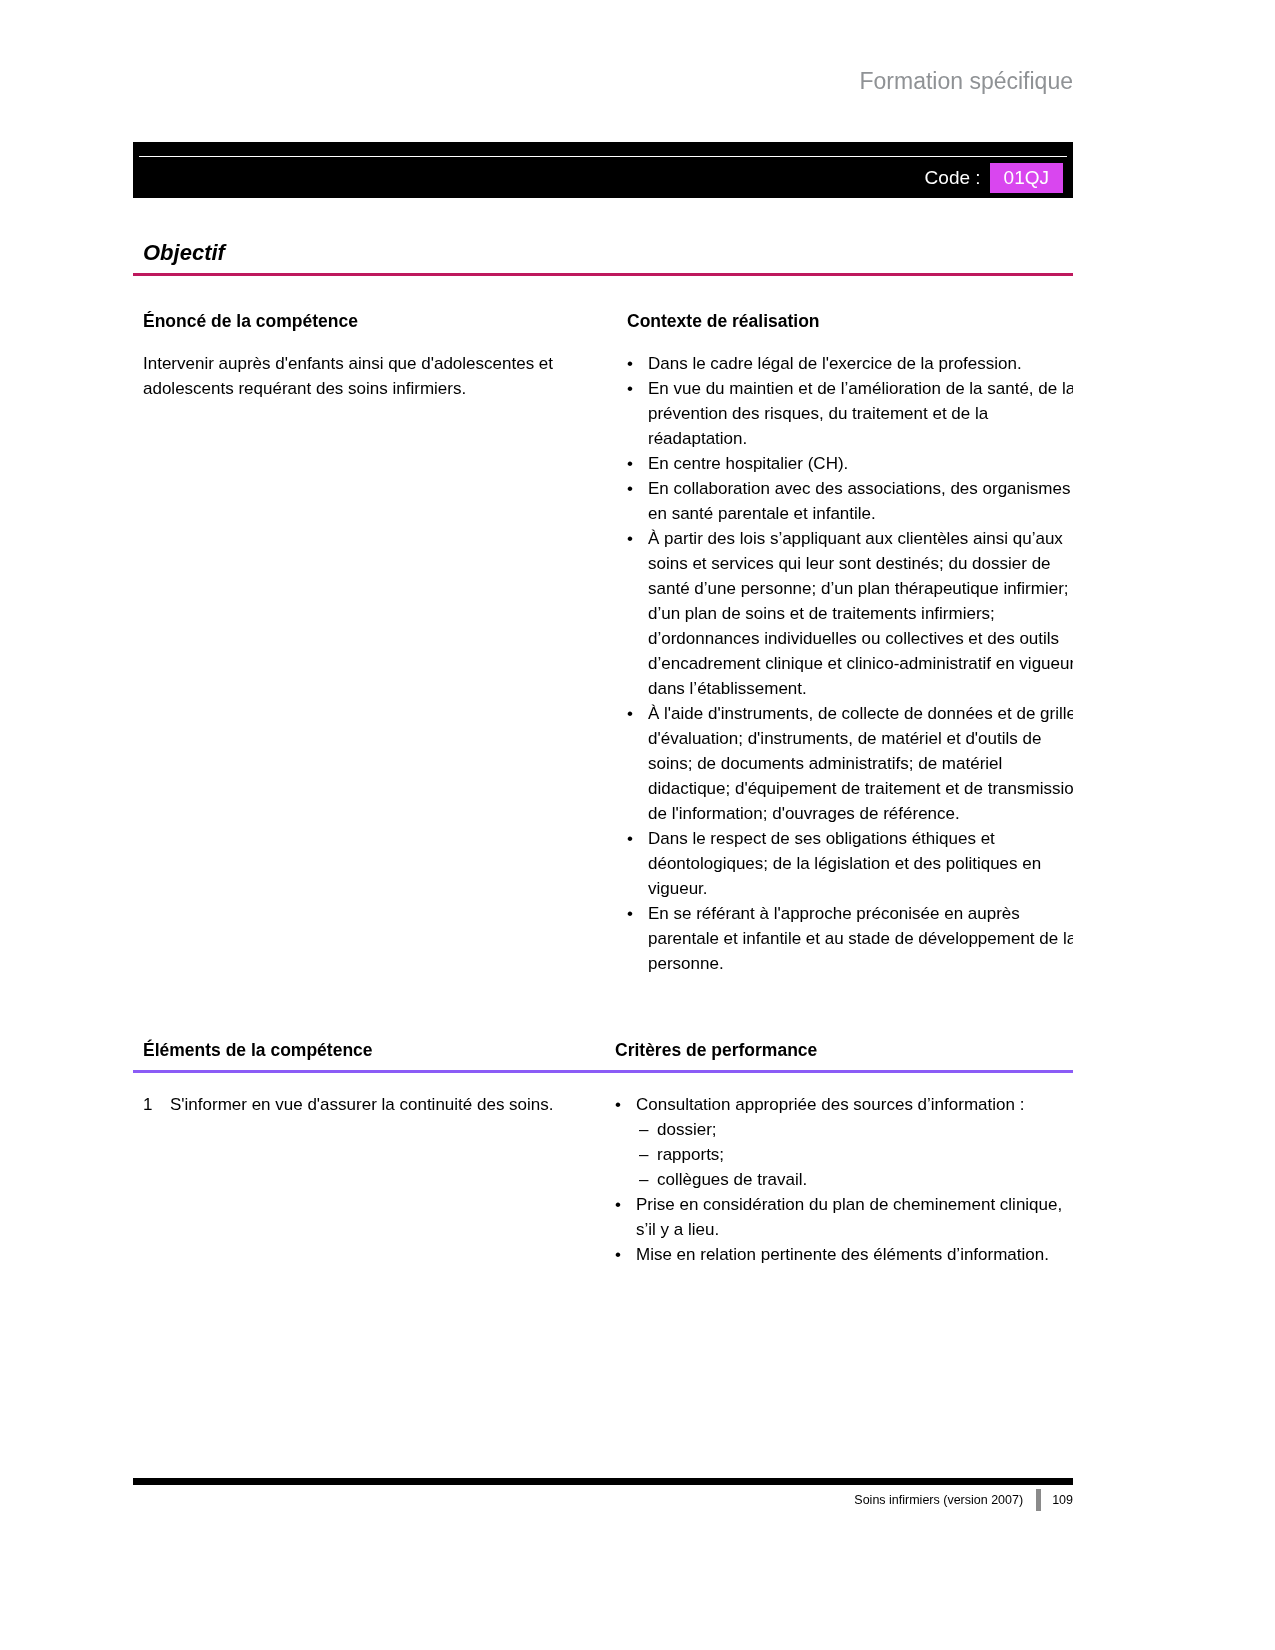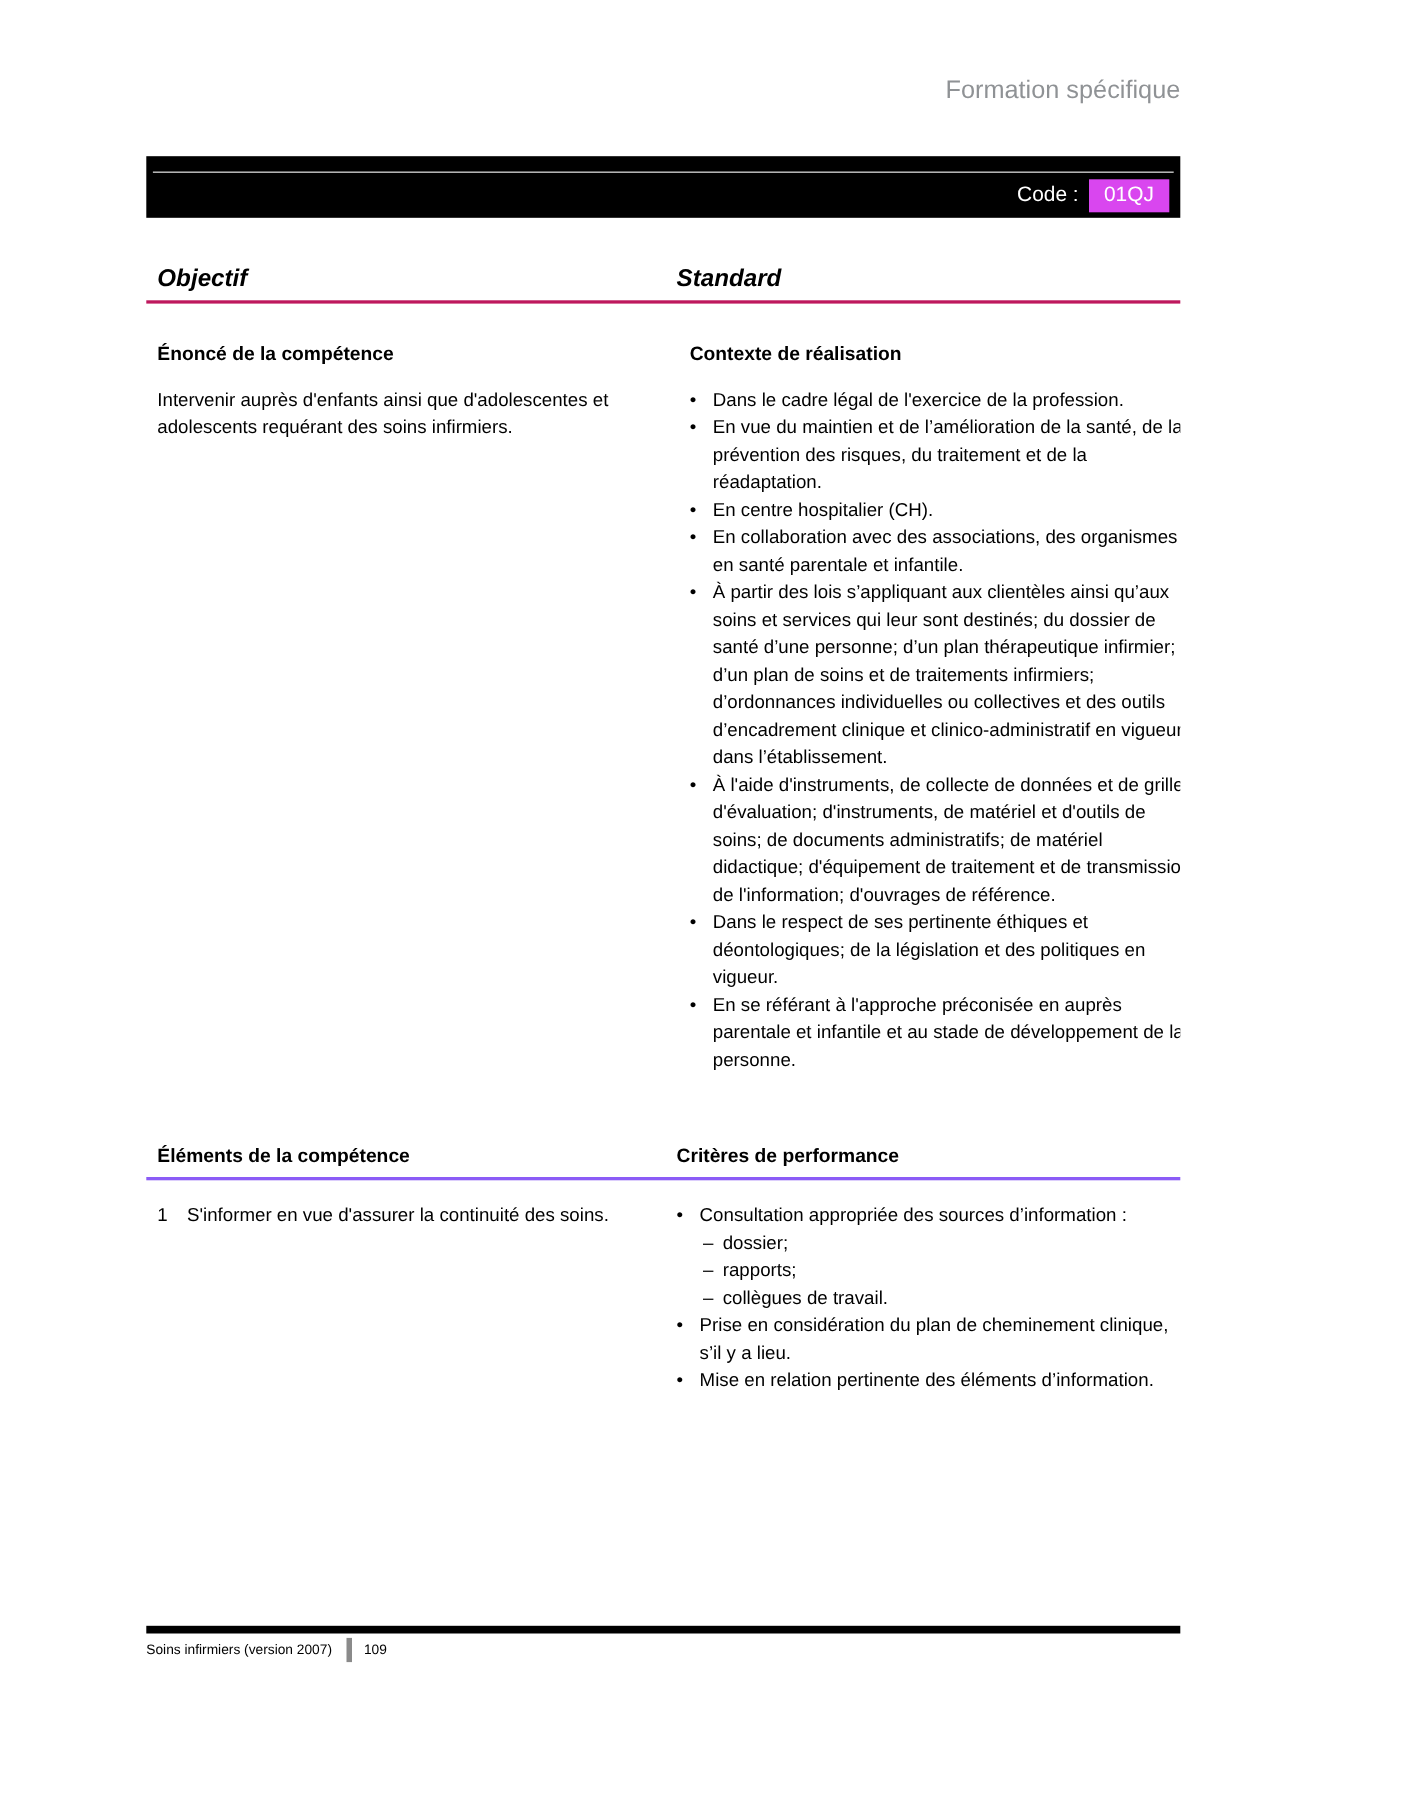--- a/index.html
+++ b/index.html
@@ -121,21 +121,21 @@
     width: 940px;
     height: 7px;
     background: #000000;
   }
   .footer {
     position: absolute;
     top: 1489px;
     left: 133px;
     width: 940px;
     display: flex;
-    justify-content: flex-start;
+    justify-content: flex-end;
     align-items: center;
     font-size: 12.5px;
   }
   .footer-bar {
     width: 5px;
     height: 22px;
     background: #8a8a8a;
     margin: 0 11px 0 13px;
   }
 </style>
@@ -147,21 +147,20 @@
 <div class="code-bar">
   <div class="code-bar-rule"></div>
   <div class="code-bar-text">
     <span>Code :</span>
     <span class="code-value">01QJ</span>
   </div>
 </div>
 
 <div class="titles-row col-grid">
   <div class="title">Objectif</div>
-  <div class="title">Standard</div>
 </div>
 
 <div class="section1 col-grid">
   <div class="colL">
     <div class="sec-heading">Énoncé de la compétence</div>
     <div class="body-text">Intervenir auprès d'enfants ainsi que d'adolescentes et adolescents requérant des soins infirmiers.</div>
   </div>
   <div class="colR">
     <div class="sec-heading">Contexte de réalisation</div>
     <ul class="bullets">
@@ -184,21 +183,21 @@
       <li class="bullet-item">
         <span class="marker">•</span>
         <span class="bullet-text">À partir des lois s’appliquant aux clientèles ainsi qu’aux soins et services qui leur sont destinés; du dossier de santé d’une personne; d’un plan thérapeutique infirmier; d’un plan de soins et de traitements infirmiers; d’ordonnances individuelles ou collectives et des outils d’encadrement clinique et clinico-administratif en vigueur dans l’établissement.</span>
       </li>
       <li class="bullet-item">
         <span class="marker">•</span>
         <span class="bullet-text">À l'aide d'instruments, de collecte de données et de grilles d'évaluation; d'instruments, de matériel et d'outils de soins; de documents administratifs; de matériel didactique; d'équipement de traitement et de transmission de l'information; d'ouvrages de référence.</span>
       </li>
       <li class="bullet-item">
         <span class="marker">•</span>
-        <span class="bullet-text">Dans le respect de ses pertinente éthiques et déontologiques; de la législation et des politiques en vigueur.</span>
+        <span class="bullet-text">Dans le respect de ses obligations éthiques et déontologiques; de la législation et des politiques en vigueur.</span>
       </li>
       <li class="bullet-item">
         <span class="marker">•</span>
         <span class="bullet-text">En se référant à l'approche préconisée en auprès parentale et infantile et au stade de développement de la personne.</span>
       </li>
     </ul>
   </div>
 </div>
 
 <div class="section2-head col-grid">

